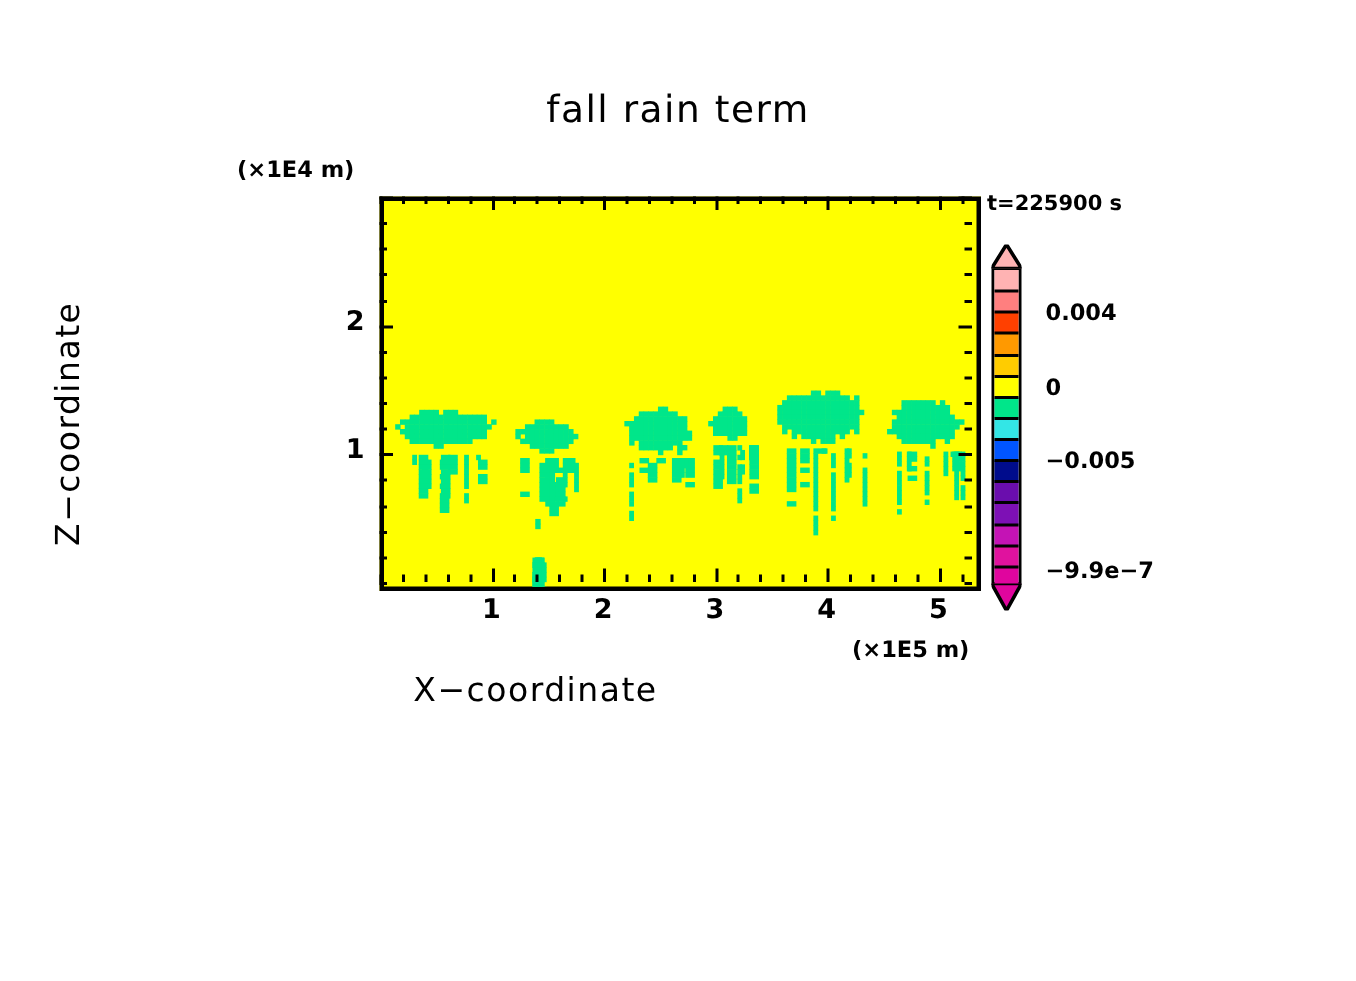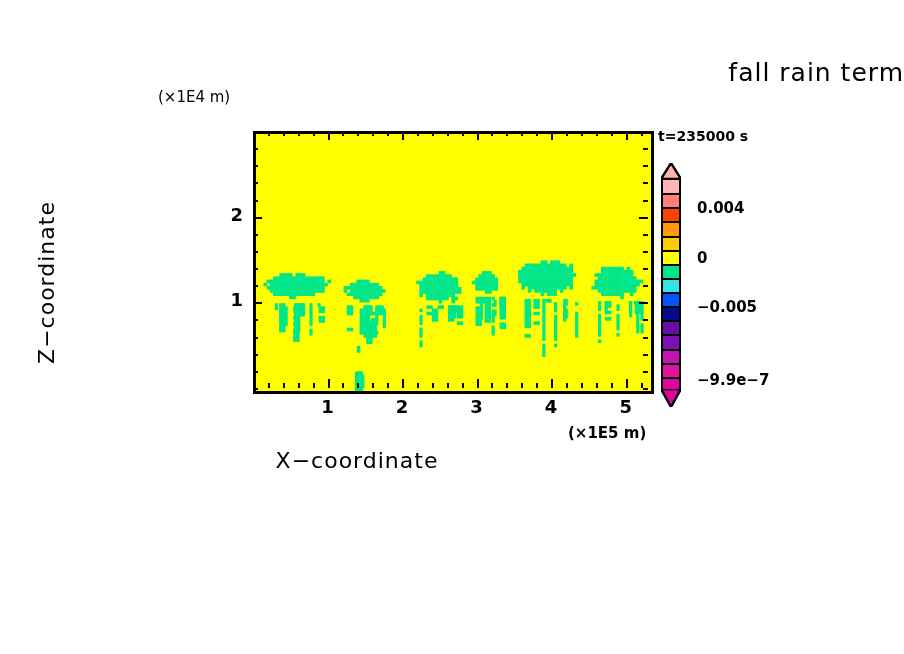--- a/index.html
+++ b/index.html
@@ -1,20 +1,20 @@
 <!DOCTYPE html>
 <html><head>
 <meta charset="utf-8">
 <style>
   html,body{margin:0;padding:0;background:#ffffff;}
   body{width:904px;height:654px;position:relative;overflow:hidden;
        font-family:"DejaVu Sans","Liberation Sans",sans-serif;color:#000;}
   .abs{position:absolute;}
-  #title{left:0;top:58px;width:904px;text-align:right;font-size:25px;letter-spacing:1px;}
-  #ytop-unit{left:158px;top:88px;font-size:15px;font-weight:normal;letter-spacing:0px;}
+  #title{left:0;top:58px;width:904px;text-align:center;font-size:25px;letter-spacing:1px;}
+  #ytop-unit{left:158px;top:104px;font-size:15px;font-weight:bold;letter-spacing:0px;}
   #xbot-unit{left:568px;top:424px;font-size:15px;font-weight:bold;text-align:center;}
   #xlabel{left:0;top:448px;width:904px;text-align:center;font-size:22px;letter-spacing:1px;}
   #xlabel span{margin-left:-190px;display:inline-block;}
   #ylabel{left:-84px;top:270px;width:260px;text-align:center;font-size:22px;letter-spacing:1px;
           transform:rotate(-90deg);transform-origin:center center;}
   #tstamp{left:658px;top:128px;font-size:14px;font-weight:bold;}
 
   
   #plot{left:253px;top:131px;width:395px;height:257px;background:#ffff00;
         border:3px solid #000;box-sizing:content-box;}
@@ -31,21 +31,21 @@
   .cblab{position:absolute;font-size:15px;font-weight:bold;left:697px;white-space:nowrap;}
   .arrow{position:absolute;left:661px;width:20px;}
 </style>
 </head>
 <body>
 
 <div class="abs" id="title">fall rain term</div>
 
 <div class="abs" id="ytop-unit">(×1E4 m)</div>
 
-<div class="abs" id="tstamp">t=235000 s</div>
+<div class="abs" id="tstamp">t=225900 s</div>
 
 <div class="abs" id="plot">
   <svg id="canvasfield" viewBox="0 0 395 257" preserveAspectRatio="none">
       <rect x="7.452830188679236" y="148.8083333333333" width="3.6" height="3.6" fill="#00e68a"></rect>
       <rect x="10.652830188679236" y="145.60833333333332" width="3.6" height="3.6" fill="#00e68a"></rect>
       <rect x="10.652830188679236" y="152.00833333333333" width="3.6" height="3.6" fill="#00e68a"></rect>
       <rect x="13.852830188679237" y="145.60833333333332" width="3.6" height="3.6" fill="#00e68a"></rect>
       <rect x="13.852830188679237" y="148.8083333333333" width="3.6" height="3.6" fill="#00e68a"></rect>
       <rect x="13.852830188679237" y="152.00833333333333" width="3.6" height="3.6" fill="#00e68a"></rect>
       <rect x="13.852830188679237" y="155.20833333333331" width="3.6" height="3.6" fill="#00e68a"></rect>

